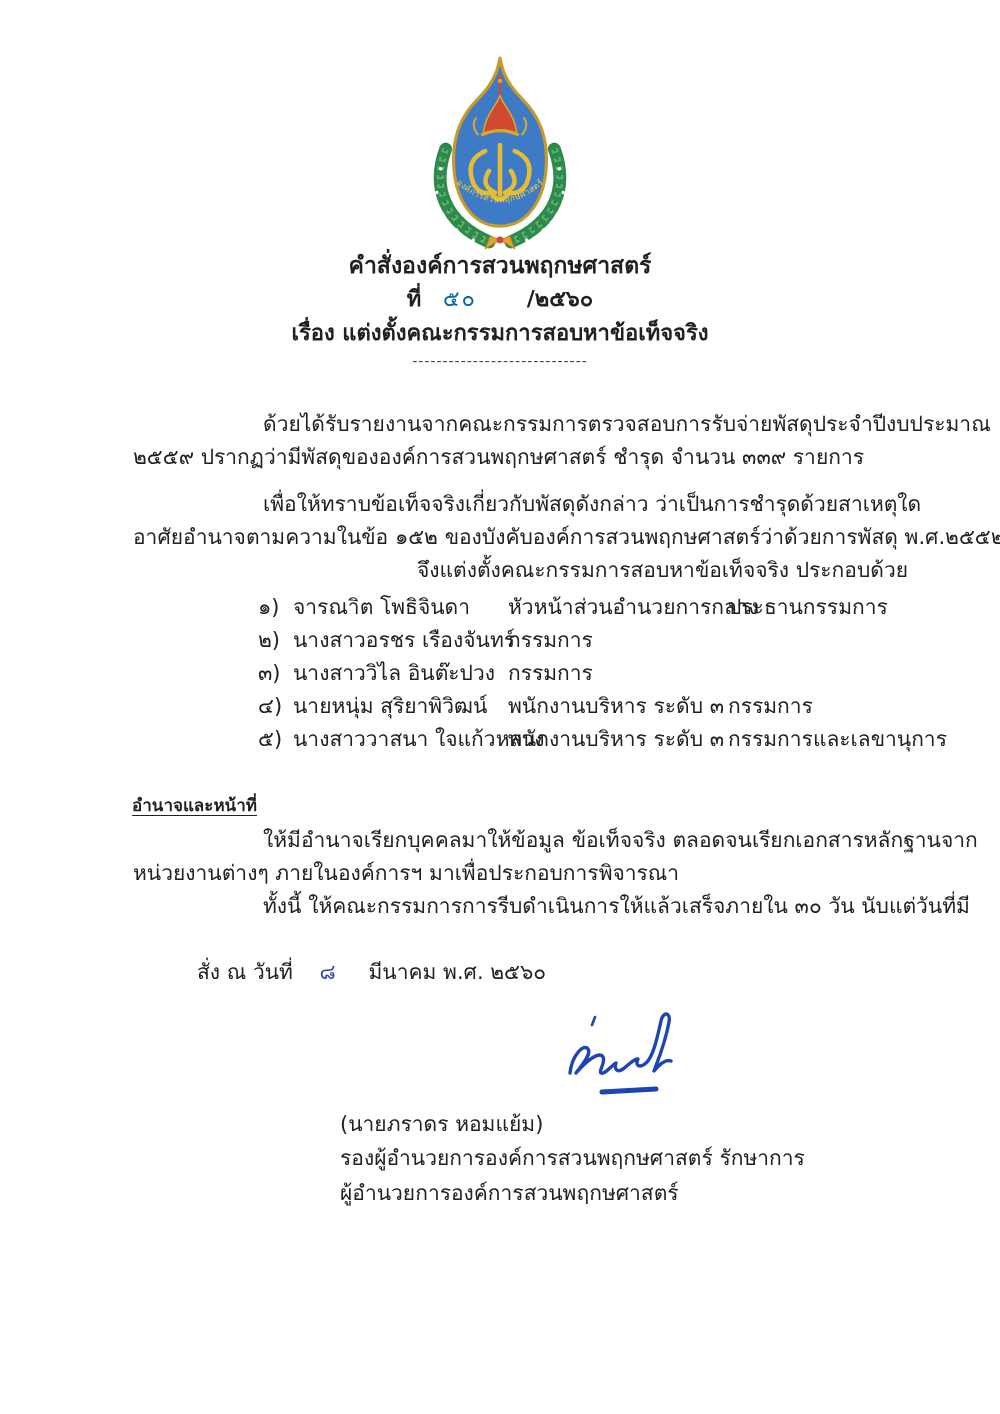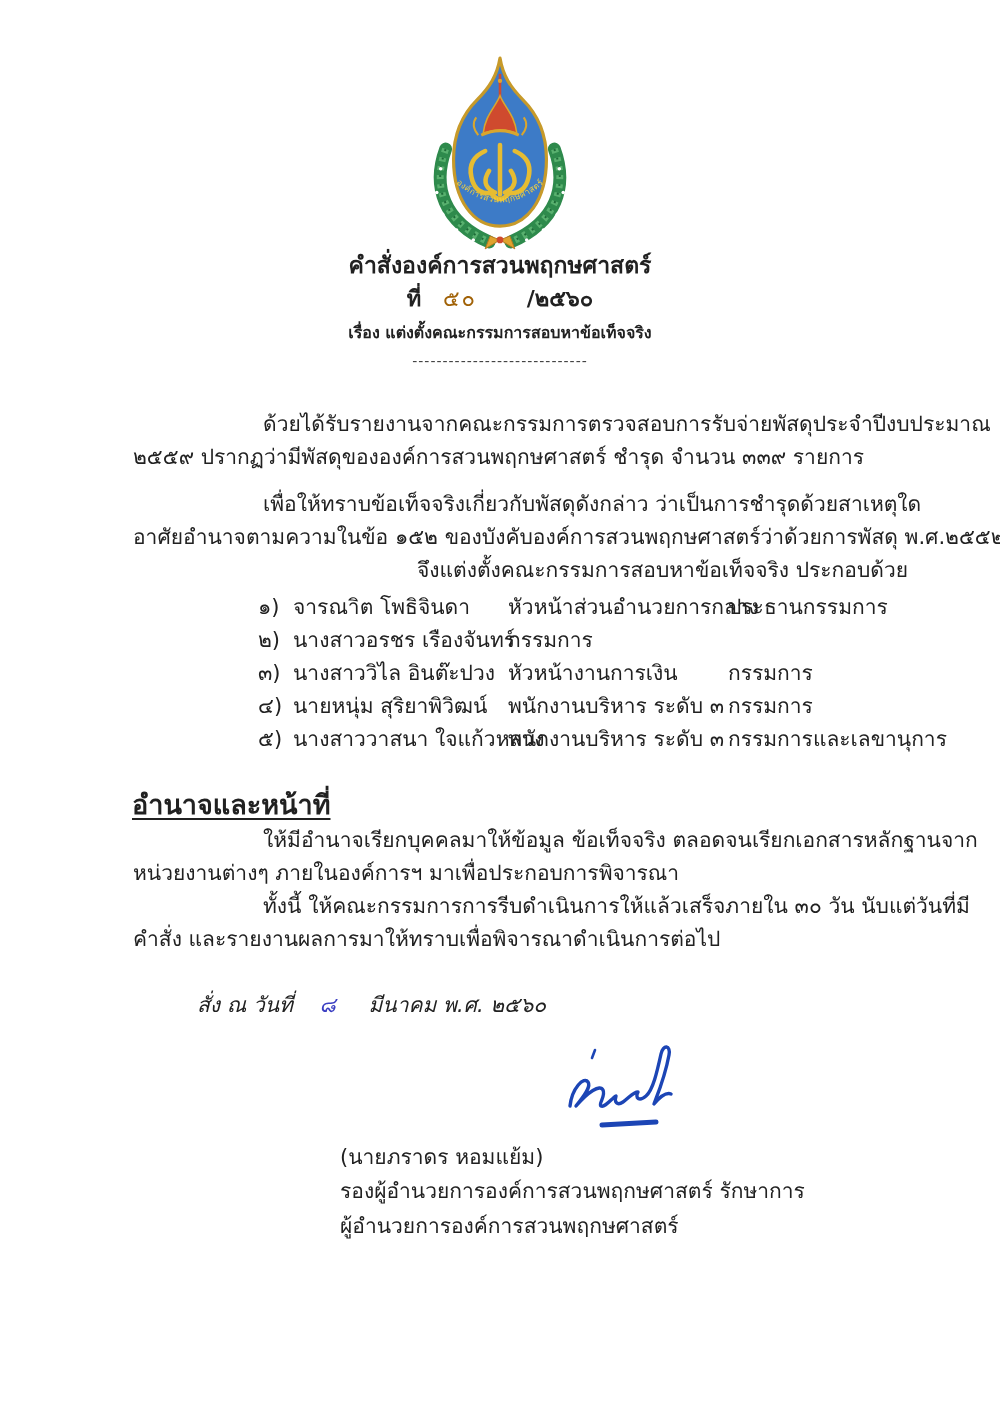--- a/index.html
+++ b/index.html
@@ -13,44 +13,44 @@
     color: #212121;
     overflow: hidden;
   }
   
   .seal-wrap { padding-top: 54px; text-align: center; height: 248px; }
   .seal-wrap svg { display: inline-block; }
   
   .doc-header { text-align: center; }
   .doc-title   { font-size: 23px; font-weight: 600; line-height: 34px; }
   .doc-number  { font-size: 22px; font-weight: 600; line-height: 34px; }
-  .doc-number .hand { color: #a16207; font-weight: 500; margin: 0 38px 0 14px; letter-spacing: 2px; }
+  .doc-number .hand { color: #0369a1; font-weight: 500; margin: 0 38px 0 14px; letter-spacing: 2px; }
   .doc-number .suffix { margin-left: 4px; }
-  .doc-subject { font-size: 16px; font-weight: 600; line-height: 34px; }
+  .doc-subject { font-size: 22px; font-weight: 600; line-height: 34px; }
   .doc-divider { font-size: 14px; line-height: 22px; letter-spacing: 1px; color: #444; }
   
   .content { padding: 0 92px 0 133px; font-size: 21px; }
   .tl { line-height: 33px; white-space: nowrap; }
   .ind { text-indent: 130px; }
   .block-p1 { margin-top: 36px; }
   .block-p2 { margin-top: 14px; text-align: right; }
   
   .committee { margin: 4px 0 0 125px; }
   .c-row { display: grid; grid-template-columns: 35px 215px 220px auto; line-height: 33px; }
   .c-cell { white-space: nowrap; }
   
   .duties-heading {
     margin-top: 32px; margin-left: 132px;
     font-weight: 700; text-decoration: underline;
     text-underline-offset: 4px; line-height: 34px;
   }
   .duties-p1 { margin-top: 2px; }
   .duties-p2 { margin-top: 0px; }
   
-  .date-line { margin: 32px 4px 0 197px; font-size: 21px; line-height: 34px; font-style: italic; }
+  .date-line { margin: 32px 4px 0 197px; font-size: 21px; line-height: 34px; }
   .date-line .hand { color: #3a3ec2; margin: 0 26px 0 20px; }
   .sign-block { width: 560px; margin: 14px 0 0 340px; text-align: left; }
   .sign-block svg { display: block; margin: 0 auto; }
   .sign-name  { font-size: 21px; line-height: 34px; margin-top: 4px; }
   .sign-title { font-size: 21px; line-height: 35px; }
 </style>
 </head>
 <body>
 
 <div class="page">
@@ -146,47 +146,45 @@
         <span class="c-cell">ประธานกรรมการ</span>
       </div>
       <div class="c-row">
         <span class="c-cell">๒)</span>
         <span class="c-cell">นางสาวอรชร  เรืองจันทร์</span>
         <span class="c-cell">กรรมการ</span>
       </div>
       <div class="c-row">
         <span class="c-cell">๓)</span>
         <span class="c-cell">นางสาววิไล  อินต๊ะปวง</span>
-        <span class="c-cell">หัวหน้างานการเงิน</span>
         <span class="c-cell">กรรมการ</span>
       </div>
       <div class="c-row">
         <span class="c-cell">๔)</span>
         <span class="c-cell">นายหนุ่ม  สุริยาพิวิฒน์</span>
         <span class="c-cell">พนักงานบริหาร ระดับ ๓</span>
         <span class="c-cell">กรรมการ</span>
       </div>
       <div class="c-row">
         <span class="c-cell">๕)</span>
         <span class="c-cell">นางสาววาสนา ใจแก้วหลวง</span>
         <span class="c-cell">พนักงานบริหาร ระดับ ๓</span>
         <span class="c-cell">กรรมการและเลขานุการ</span>
       </div>
     </div>
   </div>
 
-  <div class="duties-heading" style="font-size:27px;">อำนาจและหน้าที่</div>
+  <div class="duties-heading" style="font-size:17px;">อำนาจและหน้าที่</div>
   <div class="content">
     <div class="duties-p1">
       <div class="tl ind">ให้มีอำนาจเรียกบุคคลมาให้ข้อมูล ข้อเท็จจริง ตลอดจนเรียกเอกสารหลักฐานจาก</div>
       <div class="tl">หน่วยงานต่างๆ ภายในองค์การฯ มาเพื่อประกอบการพิจารณา</div>
     </div>
     <div class="duties-p2">
       <div class="tl ind">ทั้งนี้ ให้คณะกรรมการการรีบดำเนินการให้แล้วเสร็จภายใน ๓๐ วัน นับแต่วันที่มี</div>
-      <div class="tl">คำสั่ง และรายงานผลการมาให้ทราบเพื่อพิจารณาดำเนินการต่อไป</div>
     </div>
   </div>
 
   <div class="date-line">
     <span>สั่ง ณ วันที่</span>
     <span class="hand">๘</span>
     <span>มีนาคม พ.ศ. ๒๕๖๐</span>
   </div>
 
   <div class="sign-block">

